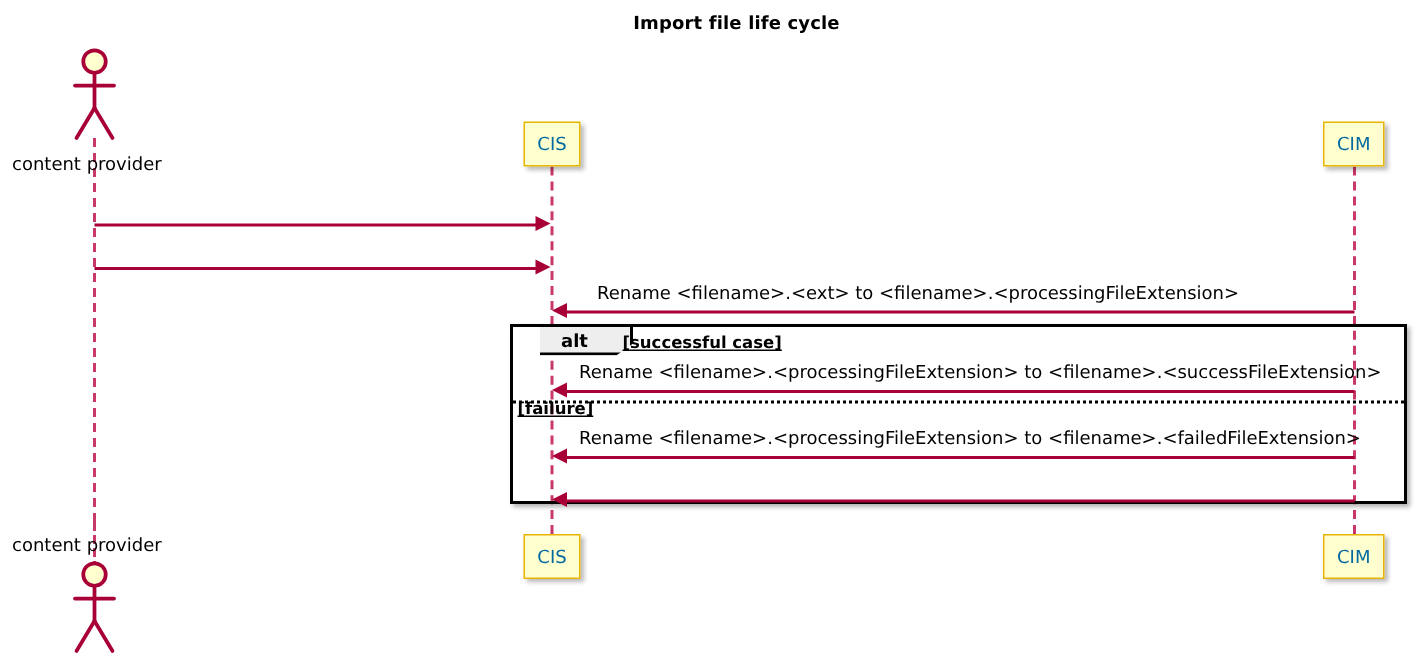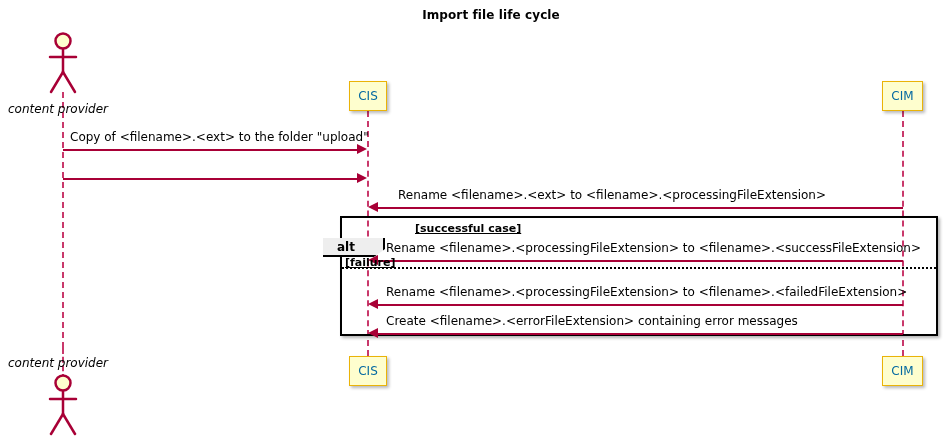--- a/index.html
+++ b/index.html
@@ -56,21 +56,20 @@
   .actor {
     position: absolute;
     width: 40px;
     height: 60px;
   }
   .actor-label {
     position: absolute;
     font-size: 12px;
     color: #000000;
     white-space: nowrap;
-    font-style: italic;
   }
   
   .msg-line {
     position: absolute;
     height: 0;
     border-top: 2px solid #A80036;
   }
   .arrow-right, .arrow-left {
     position: absolute;
     width: 0;
@@ -168,45 +167,43 @@
       </g>
     </svg>
   </div>
 
   <div class="participant" style="left:349px; top:81px; width:38px; height:30px;">CIS</div>
   <div class="participant" style="left:349px; top:356px; width:38px; height:30px;">CIS</div>
 
   <div class="participant" style="left:882px; top:81px; width:41px; height:30px;">CIM</div>
   <div class="participant" style="left:882px; top:356px; width:41px; height:30px;">CIM</div>
 
-  <div class="msg-text" style="left:70px; top:130px;">Copy of &lt;filename&gt;.&lt;ext&gt; to the folder "upload"</div>
   <div class="msg-line" style="left:63px; top:149px; width:296px;"></div>
   <div class="arrow-right" style="left:357px; top:144px;"></div>
 
   <div class="msg-line" style="left:63px; top:178px; width:296px;"></div>
   <div class="arrow-right" style="left:357px; top:173px;"></div>
 
   <div class="msg-text" style="left:398px; top:188px;">Rename &lt;filename&gt;.&lt;ext&gt; to &lt;filename&gt;.&lt;processingFileExtension&gt;</div>
   <div class="msg-line" style="left:378px; top:207px; width:525px;"></div>
   <div class="arrow-left" style="left:368px; top:202px;"></div>
 
   <div class="frame" style="left:340px; top:216px; width:598px; height:120px;"></div>
 
-  <div class="frame-tab" style="left:323px; top:218px; width:62px; height:19px;margin-top:20px;">alt</div>
+  <div class="frame-tab" style="left:360px; top:218px; width:62px; height:19px;">alt</div>
 
   <div class="frame-guard" style="left:415px; top:222px;">[successful case]</div>
 
   <div class="msg-text" style="left:386px; top:241px;">Rename &lt;filename&gt;.&lt;processingFileExtension&gt; to &lt;filename&gt;.&lt;successFileExtension&gt;</div>
   <div class="msg-line" style="left:378px; top:260px; width:525px;"></div>
   <div class="arrow-left" style="left:368px; top:255px;"></div>
 
   <div class="frame-divider" style="left:342px; top:267px; width:594px;"></div>
-  <div class="frame-guard" style="left:345px; top:256px;">[failure]</div>
+  <div class="frame-guard" style="left:345px; top:266px;">[failure]</div>
 
   <div class="msg-text" style="left:386px; top:285px;">Rename &lt;filename&gt;.&lt;processingFileExtension&gt; to &lt;filename&gt;.&lt;failedFileExtension&gt;</div>
   <div class="msg-line" style="left:378px; top:304px; width:525px;"></div>
   <div class="arrow-left" style="left:368px; top:299px;"></div>
 
-  <div class="msg-text" style="left:386px; top:314px;">Create &lt;filename&gt;.&lt;errorFileExtension&gt; containing error messages</div>
   <div class="msg-line" style="left:378px; top:333px; width:525px;"></div>
   <div class="arrow-left" style="left:368px; top:328px;"></div>
 
 </div>
 
 </body></html>

